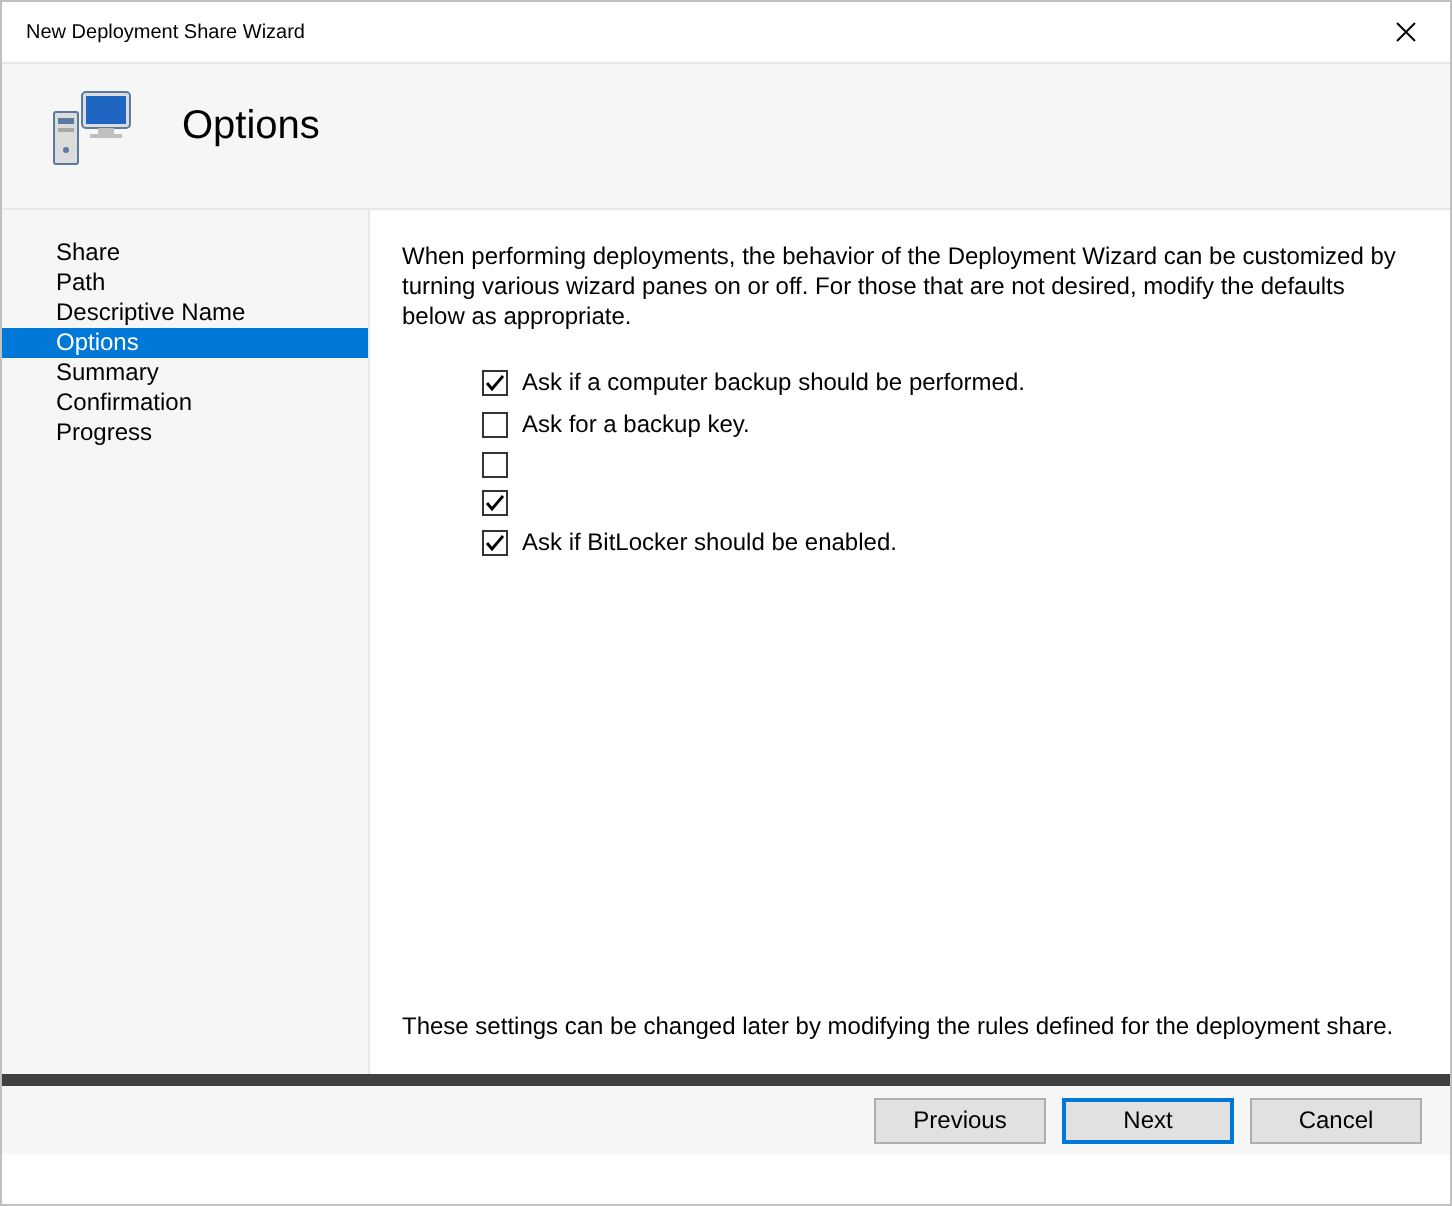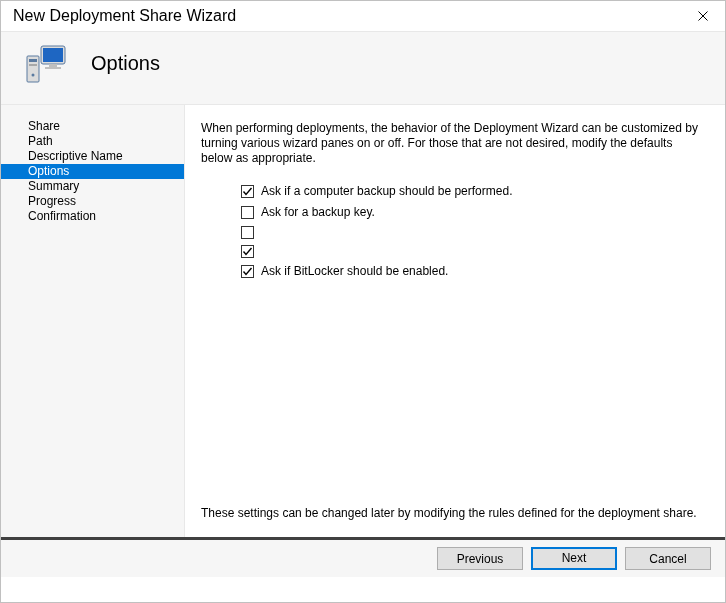--- a/index.html
+++ b/index.html
@@ -18,21 +18,21 @@
   
   .titlebar{
     height:30px;
     display:flex;
     align-items:center;
     padding:0 0 0 12px;
     box-sizing:border-box;
   }
   .titlebar-title{
     flex:1;
-    font-size:16px;
+    font-size:10px;
   }
   .close-btn{
     width:45px;
     height:30px;
     display:flex;
     align-items:center;
     justify-content:center;
     cursor:pointer;
   }
   .close-btn svg{display:block;}
@@ -118,21 +118,21 @@
     flex:0 0 auto;
   }
   .footnote{
     margin-top:auto;
     font-size:12px;
     line-height:15px;
     padding-bottom:6px;
   }
   
   .btnbar{
-    border-top:3px solid #404040;
+    border-top:6px solid #404040;
     background:#f6f6f6;
     height:40px;
     display:flex;
     align-items:center;
     justify-content:flex-end;
     gap:8px;
     padding-right:14px;
     box-sizing:border-box;
   }
   .btn{
@@ -180,22 +180,22 @@
   <h1>Options</h1>
 </div>
 
 <div class="body">
   <div class="sidebar" id="sidebar">
       <div class="nav-item"><span>Share</span></div>
       <div class="nav-item"><span>Path</span></div>
       <div class="nav-item"><span>Descriptive Name</span></div>
       <div class="nav-item selected"><span>Options</span></div>
       <div class="nav-item"><span>Summary</span></div>
+      <div class="nav-item"><span>Confirmation</span></div>
       <div class="nav-item"><span>Progress</span></div>
-      <div class="nav-item"><span>Confirmation</span></div>
     </div>
   <div class="main">
     <div class="intro">When performing deployments, the behavior of the Deployment Wizard can be customized by turning various wizard panes on or off.  For those that are not desired, modify the defaults below as appropriate.</div>
     <div class="options" id="options">
         <label class="opt">
           <span class="chk">
             <svg width="11" height="11" viewBox="0 0 11 11">
               <path d="M1.5 5.5 L4 8.5 L9.5 2" stroke="#000" stroke-width="1.4" fill="none"></path>
             </svg>
           </span>

